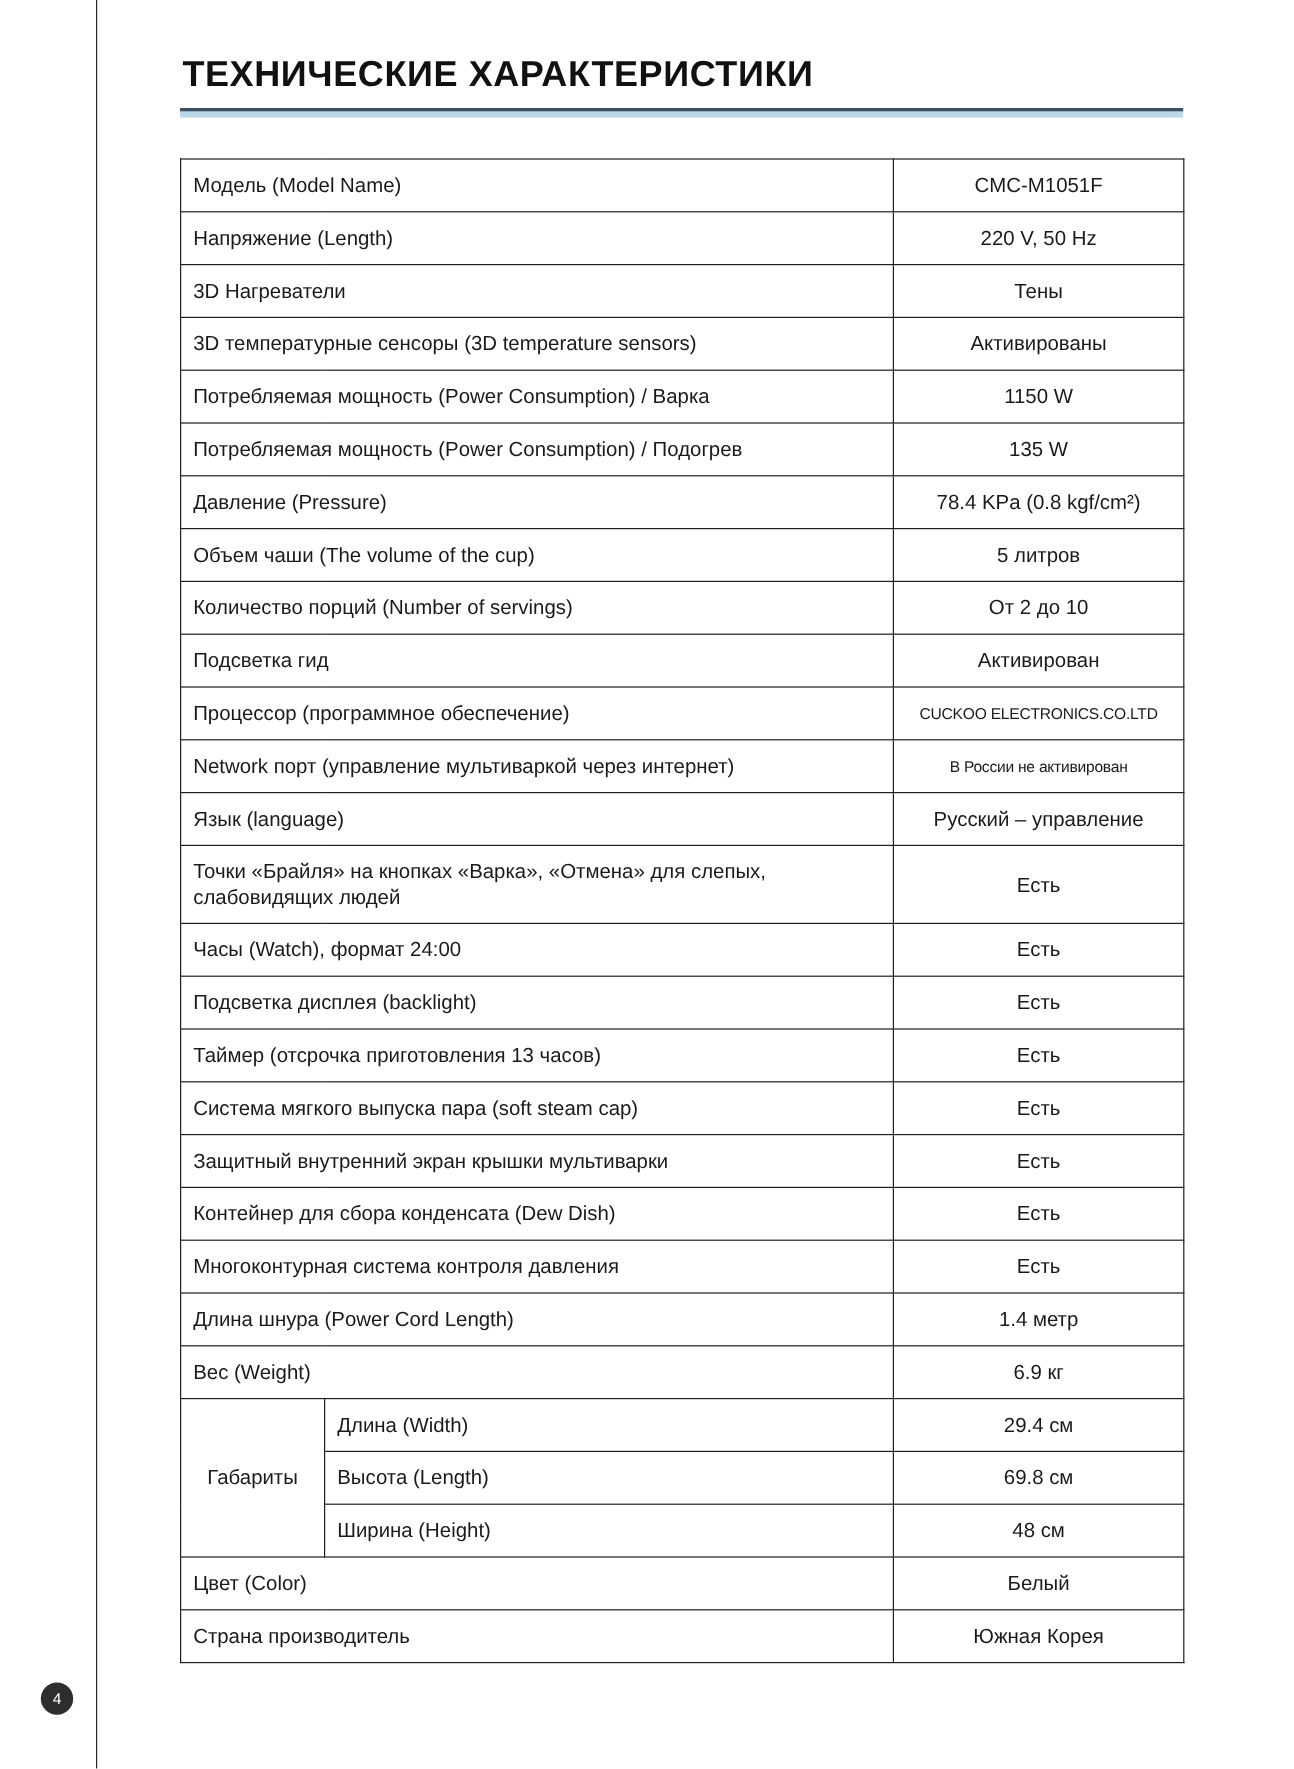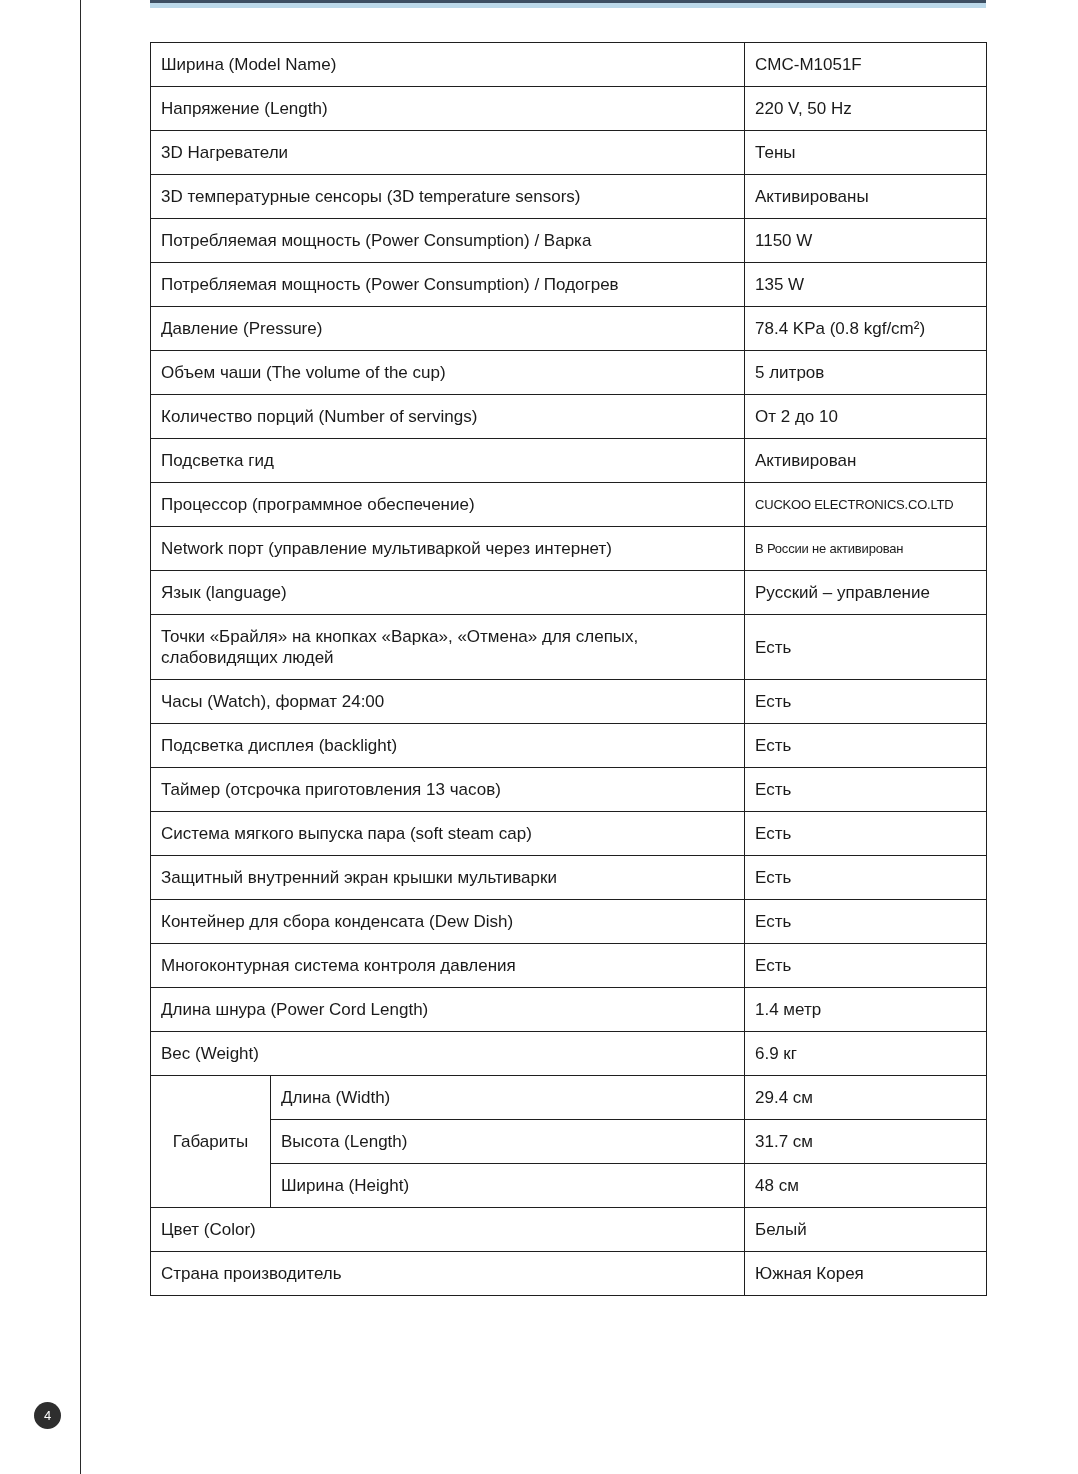--- a/index.html
+++ b/index.html
@@ -62,20 +62,21 @@
     padding: 11px 10px;
     vertical-align: middle;
     background: #ffffff;
   }
   td.label-cell {
     text-align: left;
     padding-left: 14px;
     padding-right: 14px;
   }
   td.value-cell {
+    text-align: center;
   }
   td.value-cell.small {
     font-size: 13px;
     letter-spacing: -0.2px;
   }
   td.group-cell {
     text-align: center;
     vertical-align: middle;
   }
   td.sub-label-cell {
@@ -96,32 +97,33 @@
     justify-content: center;
   }
 </style>
 </head>
 <body>
 
 <div class="page">
   <div class="fold-line"></div>
 
   <div class="content">
+    <h1 class="title">ТЕХНИЧЕСКИЕ ХАРАКТЕРИСТИКИ</h1>
     <div class="title-rule-dark"></div>
     <div class="title-rule-light"></div>
 
     <table class="spec-table">
       <colgroup>
         <col class="c1">
           <col class="c2">
           <col class="c3">
       </colgroup>
       <tbody>
           <tr>
-            <td colspan="2" class="label-cell">Ширина (Model Name)</td>
+            <td colspan="2" class="label-cell">Модель (Model Name)</td>
             <td class="value-cell">CMC-M1051F</td>
           </tr>
           <tr>
             <td colspan="2" class="label-cell">Напряжение (Length)</td>
             <td class="value-cell">220 V, 50 Hz</td>
           </tr>
           <tr>
             <td colspan="2" class="label-cell">3D Нагреватели</td>
             <td class="value-cell">Тены</td>
           </tr>
@@ -205,21 +207,21 @@
             <td colspan="2" class="label-cell">Вес (Weight)</td>
             <td class="value-cell">6.9 кг</td>
           </tr>
           <tr>
             <td rowspan="3" class="label-cell group-cell">Габариты</td>
             <td class="label-cell sub-label-cell">Длина (Width)</td>
             <td class="value-cell">29.4 см</td>
           </tr>
           <tr>
             <td class="label-cell sub-label-cell">Высота (Length)</td>
-            <td class="value-cell">31.7 см</td>
+            <td class="value-cell">69.8 см</td>
           </tr>
           <tr>
             <td class="label-cell sub-label-cell">Ширина (Height)</td>
             <td class="value-cell">48 см</td>
           </tr>
           <tr>
             <td colspan="2" class="label-cell">Цвет (Color)</td>
             <td class="value-cell">Белый</td>
           </tr>
           <tr>

